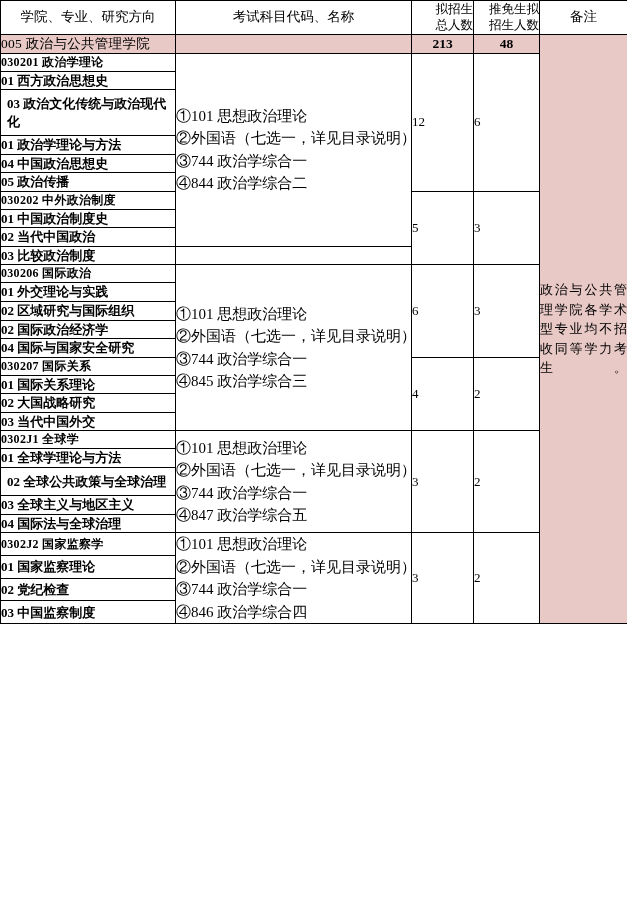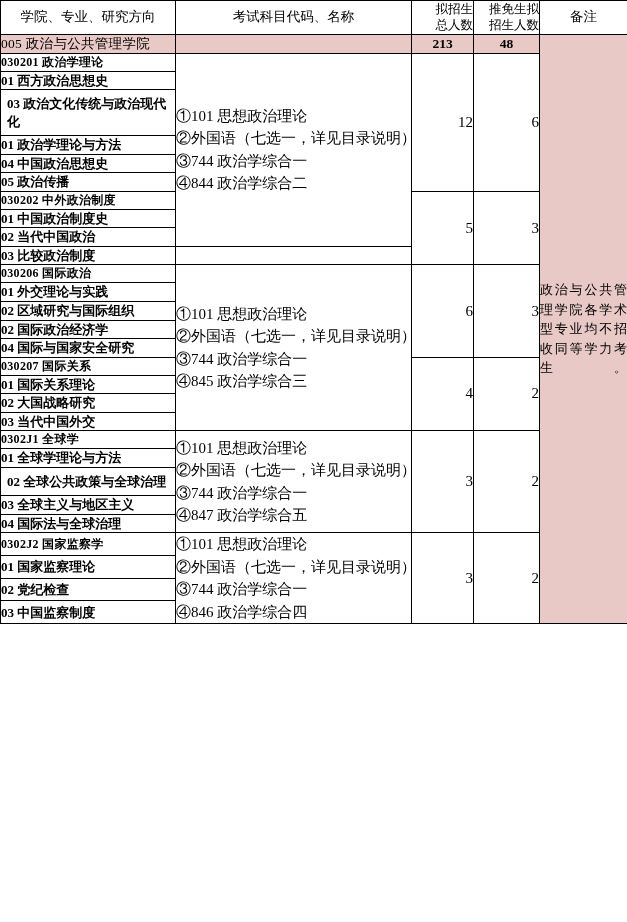--- a/index.html
+++ b/index.html
@@ -86,22 +86,22 @@
     padding: 6px 6px;
     font-size: 15px;
     line-height: 1.5;
     vertical-align: middle;
   }
   td.subjects div {
     white-space: nowrap;
   }
 
   td.num {
-    text-align: right;
-    font-size: 15px;
+    text-align: left;
+    font-size: 13px;
   }
   td.remark {
     padding: 6px 5px;
     font-size: 13px;
     line-height: 1.5;
     vertical-align: top;
     text-align: justify;
     text-align-last: justify;
   }
 </style>

